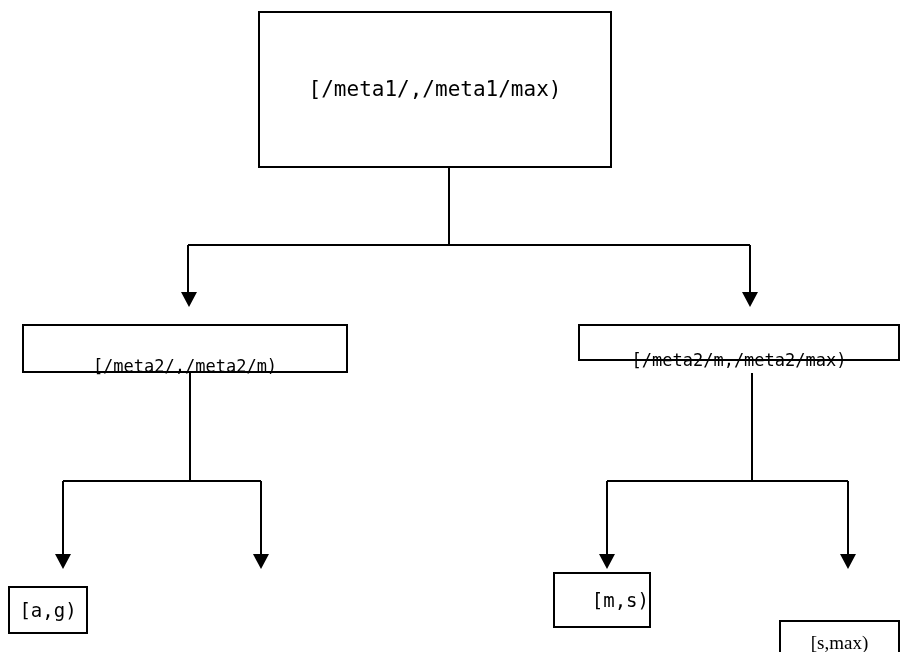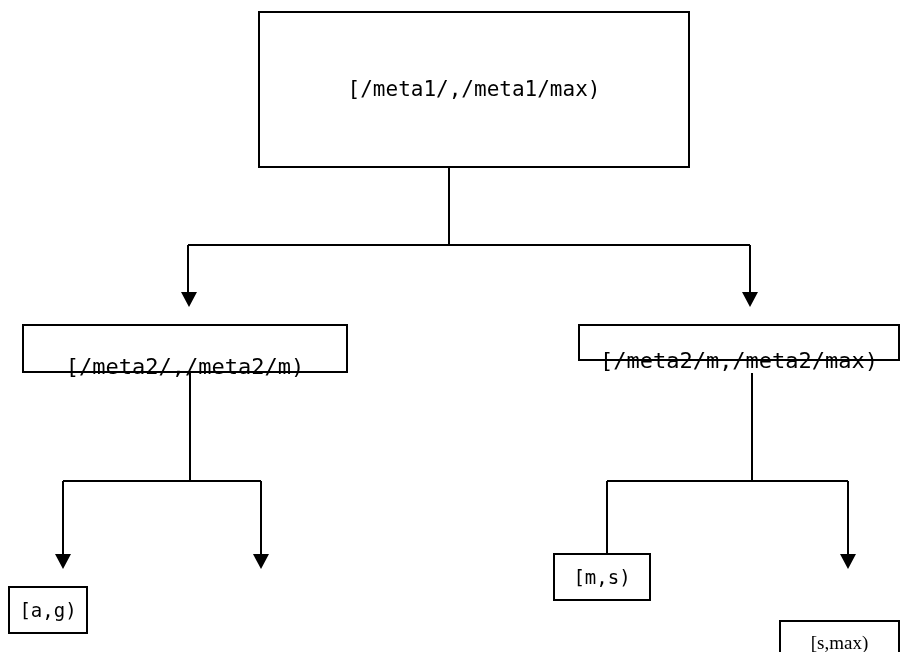--- a/index.html
+++ b/index.html
@@ -38,57 +38,58 @@
   }
   .node-label {
     display: block;
     line-height: 1;
     letter-spacing: 0px;
   }
   
   #node-root {
     left: 258px;
     top: 11px;
-    width: 432px;
+    width: 354px;
     height: 157px;
   }
   #node-root .node-label { font-size: 21px; }
   
   #node-meta2-low {
     left: 22px;
     top: 324px;
     width: 326px;
     height: 49px;
   }
   #node-meta2-high {
     left: 578px;
     top: 324px;
     width: 322px;
     height: 37px;
   }
   #node-meta2-low .node-label,
-  #node-meta2-high .node-label { font-size: 22px; margin-top: 36px; }
+  #node-meta2-high .node-label { font-size: 17px; margin-top: 36px; }
   
   #node-leaf-ag {
     left: 8px;
     top: 586px;
     width: 80px;
     height: 48px;
   }
   #node-leaf-gm {
     left: 204px;
     top: 586px;
     width: 99px;
     height: 48px;
   }
   #node-leaf-ms {
     left: 553px;
-    top: 553px;
+    top: 572px;
     width: 98px;
-    height: 48px;
+    height: 56px;
+    justify-content: flex-end;
   }
   #node-leaf-smax {
     left: 779px;
     top: 620px;
     width: 121px;
     height: 44px;
     font-family: Liberation Serif, serif;
   }
   #node-leaf-ag .node-label,
   #node-leaf-gm .node-label,

